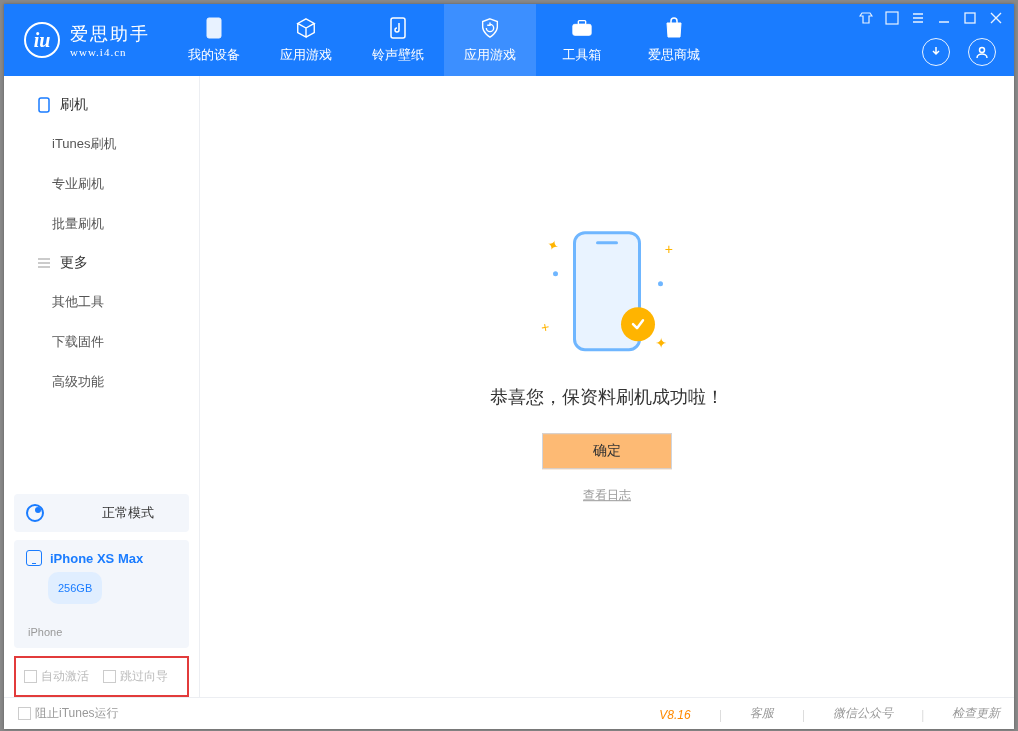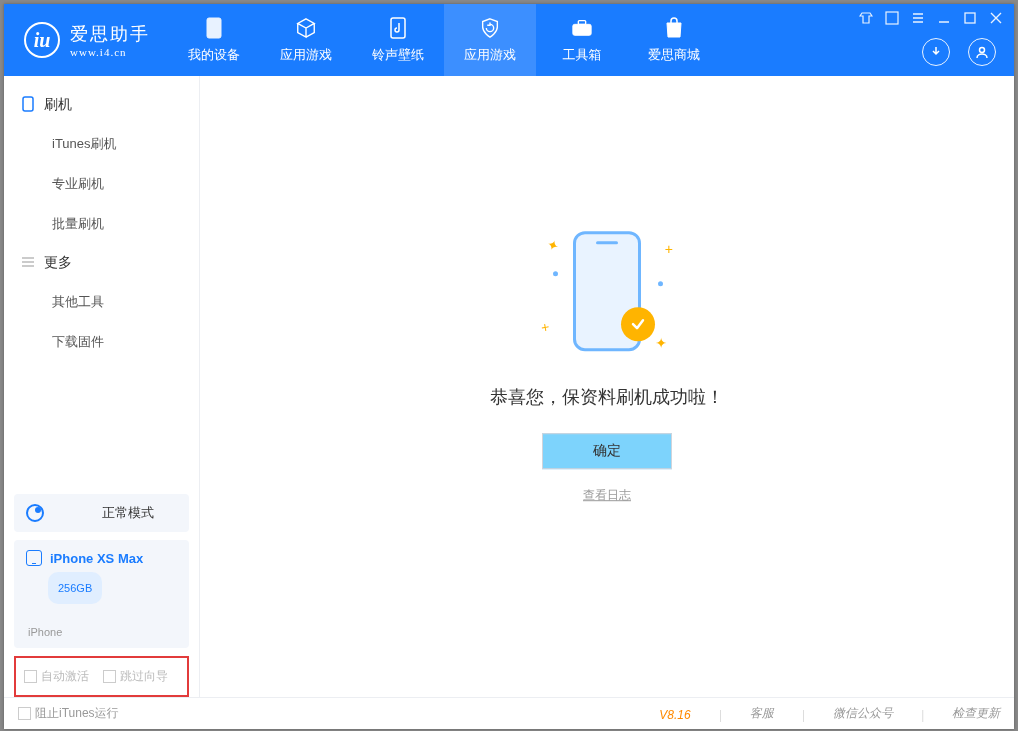--- a/index.html
+++ b/index.html
@@ -22,21 +22,21 @@
 .titlebar-right .tbtn { width: 16px; height: 16px; display: flex; align-items: center; justify-content: center; cursor: pointer; opacity: 0.9; }
 .titlebar-right svg { stroke: #fff; fill: none; }
 .header-icons-bottom { position: absolute; right: 18px; bottom: 10px; display: flex; gap: 18px; }
 .header-icons-bottom .hbtn { width: 28px; height: 28px; border: 1.5px solid rgba(255,255,255,0.9); border-radius: 50%; display: flex; align-items: center; justify-content: center; cursor: pointer; }
 .header-icons-bottom svg { stroke: #fff; fill: none; }
 
 
 .body { flex: 1; display: flex; min-height: 0; }
 .sidebar { width: 196px; border-right: 1px solid #eceef2; display: flex; flex-direction: column; background: #fff; }
 .sidebar-scroll { flex: 1; padding: 10px 0; }
-.sidebar-group-header { display: flex; padding: 10px 16px; color: #333; font-size: 14px; }
+.sidebar-group-header { display: flex; align-items: center; padding: 10px 16px; color: #333; font-size: 14px; margin-left: 16px; }
 .sidebar-group-header .gicon { width: 16px; height: 16px; margin-right: 8px; display: flex; align-items: center; justify-content: center; }
 .sidebar-item { padding: 11px 16px 11px 48px; font-size: 13px; color: #555; cursor: pointer; }
 .sidebar-item.active { color: #1a7cff; }
 
 .sidebar-footer { padding: 8px 10px 0 10px; }
 .mode-card, .device-card { background: #f3f6fb; border-radius: 4px; padding: 10px 12px; margin-bottom: 8px; }
 .mode-card { display: flex; align-items: center; font-size: 13px; color: #333; gap: 48px; }
 .mode-card .mode-icon { width: 18px; height: 18px; border:2px solid #1a7cff; border-radius:50%; margin-right:10px; position:relative; }
 .mode-card .mode-icon::after{content:""; position:absolute; width:6px;height:6px; background:#1a7cff; border-radius:50%; top:1px; right:1px;}
 .device-card .dev-row1 { display:flex; align-items:center; font-size:13px; color:#1a7cff; font-weight:600; }
@@ -54,21 +54,21 @@
 .phone-illus{ width:180px; height:160px; position:relative; display:flex; align-items:center; justify-content:center;}
 .phone-body{ width:68px; height:120px; border:3px solid #6fb6ff; border-radius:12px; background:#e9f3ff; position:relative;}
 .phone-body::before{content:"";position:absolute;top:7px;left:50%;transform:translateX(-50%);width:22px;height:3px;background:#6fb6ff;border-radius:2px;}
 .check-badge{ position:absolute; right:42px; bottom:30px; width:34px; height:34px; background:#ffb400; border-radius:50%; display:flex; align-items:center; justify-content:center;}
 .check-badge svg{stroke:#fff; fill:none;}
 .sparkle{position:absolute; color:#ffb400; font-size:14px;}
 .s1{left:30px;top:26px;transform:rotate(20deg);} .s2{right:24px;top:30px;} .s3{left:24px;bottom:36px;transform:rotate(-10deg);} .s4{right:30px;bottom:20px;}
 .dot{position:absolute;width:5px;height:5px;background:#6fb6ff;border-radius:50%;}
 .d1{left:36px;top:60px;} .d2{right:34px;top:70px;}
 .success-text{ font-size:18px; color:#333; margin-top:14px;}
-.ok-btn{ margin-top:24px; width:130px; height:36px; border:1px solid #d0d4db; background:#7dd3fc; font-size:14px; color:#333; cursor:pointer;}
+.ok-btn{ margin-top:24px; width:130px; height:36px; border:1px solid #d0d4db; background:#fdba74; font-size:14px; color:#333; cursor:pointer;}
 .view-log{ margin-top:18px; font-size:12px; color:#999; text-decoration:underline; cursor:pointer;}
 
 
 .statusbar{ height:32px; border-top:1px solid #eceef2; display:flex; align-items:center; padding:0 14px; font-size:12px; color:#999; }
 .statusbar .left{ display:flex; align-items:center; gap:6px; }
 .statusbar .left .cbox{width:13px;height:13px;border:1px solid #ccc;}
 .statusbar .right{ margin-left:auto; display:flex; align-items:flex-end; gap:28px;font-style:italic;}
 .statusbar .sep{ color:#ddd; }
 .statusbar .link{ color:#999; cursor:pointer;}
 </style>
@@ -207,20 +207,21 @@
         <div class="sidebar-group-header">
           <span class="gicon">
               <svg width="14" height="12" viewBox="0 0 14 12">
                 <path d="M1 2 H13 M1 6 H13 M1 10 H13" stroke="#bbb" stroke-width="1.5"></path>
               </svg>
             </span>
           <span>更多</span>
         </div>
         <div class="sidebar-item">其他工具</div>
         <div class="sidebar-item">下载固件</div>
+        <div class="sidebar-item">高级功能</div>
       </div>
 
       <div class="sidebar-footer">
         <div class="mode-card">
           <span class="mode-icon"></span>
           <span>正常模式</span>
         </div>
         <div class="device-card">
           <div class="dev-row1">
             <span class="dev-icon"></span>

